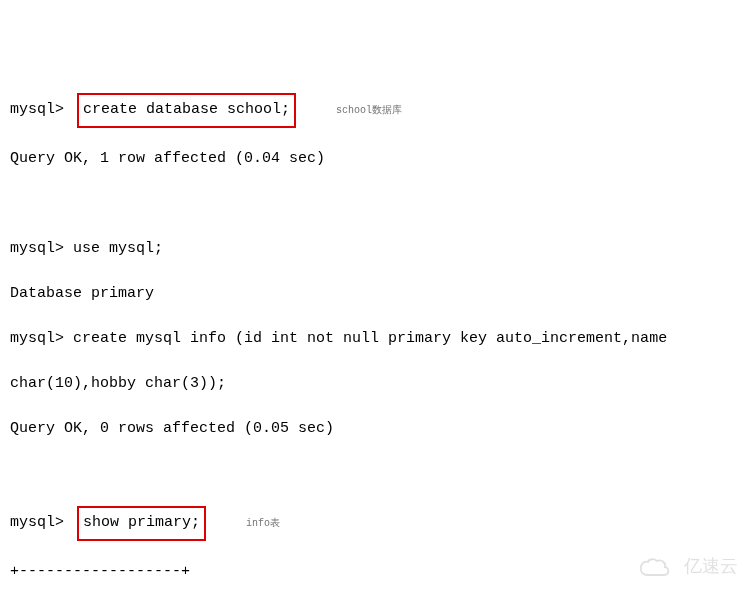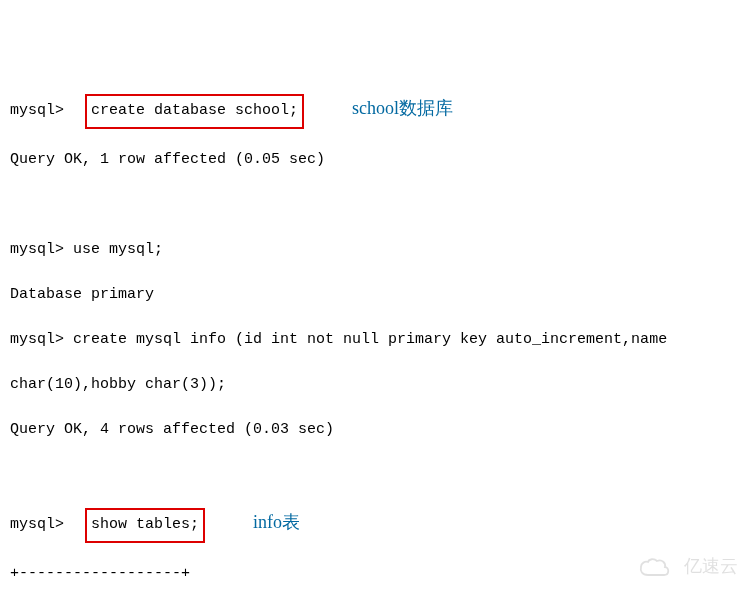--- a/index.html
+++ b/index.html
@@ -14,28 +14,28 @@
       position: relative;
       width: 753px;
       height: 590px;
       box-sizing: border-box;
       overflow: hidden;
     }
     .line { display: block; }
     .red-box {
       border: 2px solid #d00;
       padding: 4px 4px;
-      margin: -2px 12px;
+      margin: -2px 4px;
       display: inline-block;
       text-align: center;
     }
     .red-text {
-      color: #0369a1;
-      font-family: Liberation Serif, serif;
-      font-size: 18px;
+      color: #737373;
+      font-family: Liberation Mono, monospace;
+      font-size: 10px;
     }
     .watermark {
       position: absolute;
       right: 15px;
       bottom: 10px;
       opacity: 0.25;
       font-family: "Microsoft YaHei", sans-serif;
       font-size: 18px;
       color: #888;
       display: flex;
@@ -45,29 +45,29 @@
     .watermark-icon {
       display: inline-flex;
     }
   </style>
 </head>
 <body>
 
 
 
 <span class="line"><span>mysql&gt;</span> <span class="red-box"><span>create database school;</span></span>    <span class="red-text">school数据库</span></span>
-<span class="line">Query OK, 1 row affected (0.05 sec)</span>
+<span class="line">Query OK, 1 row affected (0.04 sec)</span>
 <span class="line"> </span>
 <span class="line"><span>mysql&gt;</span> <span>use mysql;</span></span>
 <span class="line">Database primary</span>
 <span class="line"><span>mysql&gt;</span> <span>create mysql info (id int not null primary key auto_increment,name</span></span>
 <span class="line">char(10),hobby char(3));</span>
-<span class="line">Query OK, 4 rows affected (0.03 sec)</span>
+<span class="line">Query OK, 0 rows affected (0.05 sec)</span>
 <span class="line"> </span>
-<span class="line"><span>mysql&gt;</span> <span class="red-box"><span>show tables;</span></span>    <span class="red-text">info表</span></span>
+<span class="line"><span>mysql&gt;</span> <span class="red-box"><span>show primary;</span></span>    <span class="red-text">info表</span></span>
 <span class="line">+------------------+</span>
 
 
 
 
 
 
 
 
 

